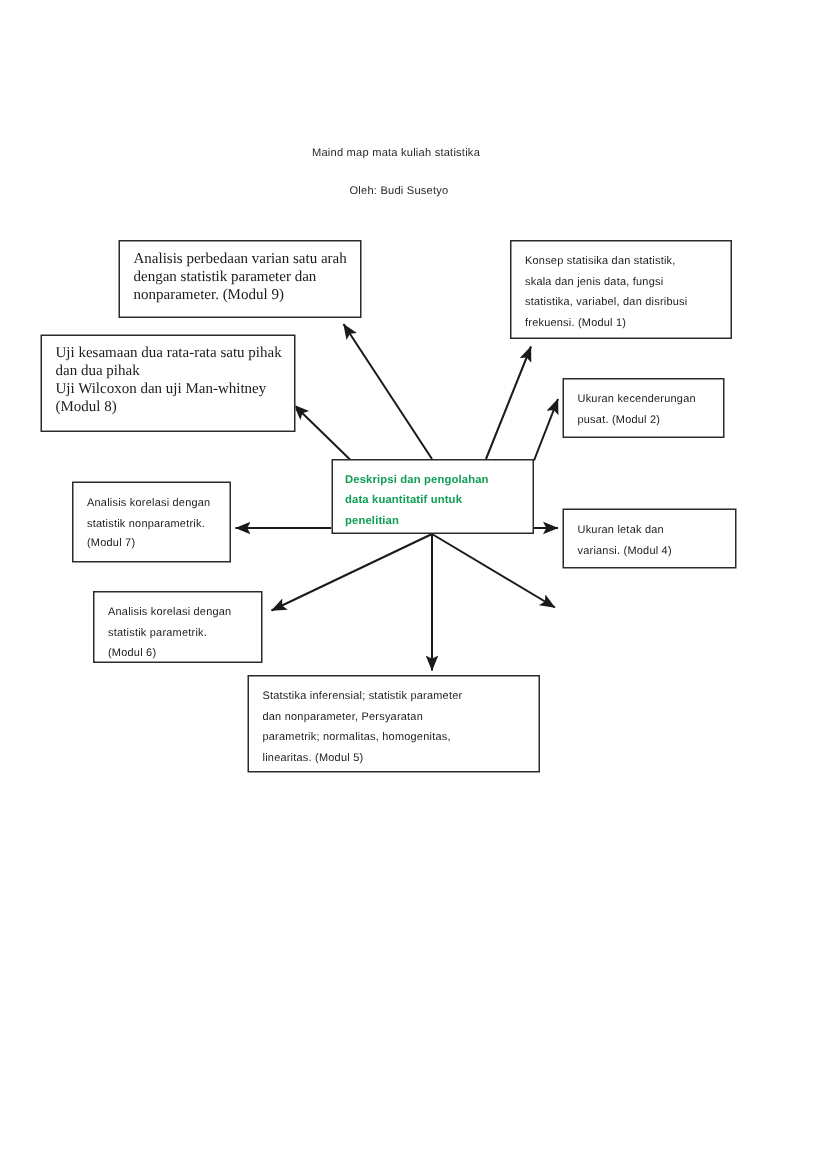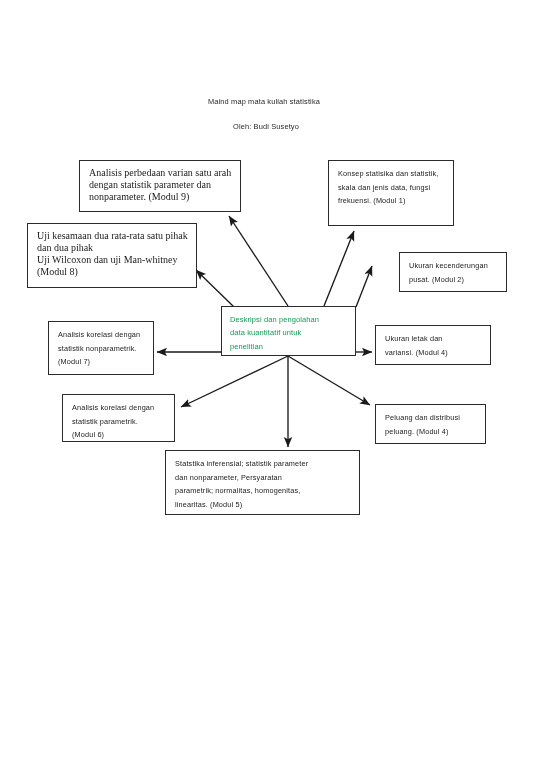--- a/index.html
+++ b/index.html
@@ -58,39 +58,39 @@
     font-family: "Liberation Sans", sans-serif;
     font-size: 7.3px;
     line-height: 13.6px;
     letter-spacing: 0.15px;
   }
   #node-m9 { left: 79px;  top: 160px; width: 162px; height: 52px; }
   #node-m8 { left: 27px;  top: 223px; width: 170px; height: 65px; }
   #node-m7 { left: 48px;  top: 321px; width: 106px; height: 54px; }
   #node-m6 { left: 62px;  top: 394px; width: 113px; height: 48px; }
   #node-m5 { left: 165px; top: 450px; width: 195px; height: 65px; }
-  #node-m1 { left: 328px; top: 160px; width: 126px; height: 66px; }
-  #node-m2 { left: 375px; top: 252px; width: 108px; height: 40px; margin-left: 24px; }
-  #node-m3 { left: 375px; top: 325px; width: 116px; height: 40px; }
+  #node-m1 { left: 340px; top: 160px; width: 148px; height: 66px; }
+  #node-m2 { left: 375px; top: 252px; width: 108px; height: 40px; }
+  #node-m3 { left: 375px; top: 339px; width: 116px; height: 40px; }
   #node-m4 { left: 375px; top: 404px; width: 111px; height: 40px; }
 
   #node-center {
     position: absolute;
     left: 221px;
     top: 306px;
     width: 135px;
     height: 50px;
     box-sizing: border-box;
     border: 1px solid #2b2b2b;
     background: #ffffff;
     padding: 6px 6px 5px 8px;
     font-family: "Liberation Sans", sans-serif;
     font-size: 7.5px;
     line-height: 13.3px;
-    font-weight: normal;
+    font-weight: bold;
     letter-spacing: 0.1px;
   }
   #node-center .line { display: block; white-space: nowrap; }
 </style>
 </head>
 <body>
 
 <div id="page">
 
   <div class="hdr" id="doc-title">Maind map mata kuliah statistika</div>
@@ -150,37 +150,34 @@
   <div class="node sans" id="node-m5">
     <span class="line">Statstika inferensial; statistik parameter</span>
     <span class="line">dan nonparameter, Persyaratan</span>
     <span class="line">parametrik; normalitas, homogenitas,</span>
     <span class="line">linearitas. (Modul 5)</span>
   </div>
 
   <div class="node sans" id="node-m1">
     <span class="line">Konsep statisika dan statistik,</span>
     <span class="line">skala  dan jenis data, fungsi</span>
+    <span class="line">statistika,  variabel, dan disribusi</span>
     <span class="line">frekuensi.  (Modul 1)</span>
   </div>
 
   <div class="node sans" id="node-m2">
     <span class="line">Ukuran kecenderungan</span>
     <span class="line">pusat. (Modul 2)</span>
   </div>
 
   <div class="node sans" id="node-m3">
     <span class="line">Ukuran letak dan</span>
     <span class="line">variansi. (Modul 4)</span>
   </div>
 
-  <div class="node sans" id="node-m4">
-    <span class="line">Peluang dan distribusi</span>
-    <span class="line">peluang. (Modul 4)</span>
-  </div>
 
   <div id="node-center" style="color: rgb(15, 158, 83);">
     <span class="line">Deskripsi dan pengolahan</span>
     <span class="line">data kuantitatif untuk</span>
     <span class="line">penelitian</span>
   </div>
 
 </div>
 
 </body></html>

